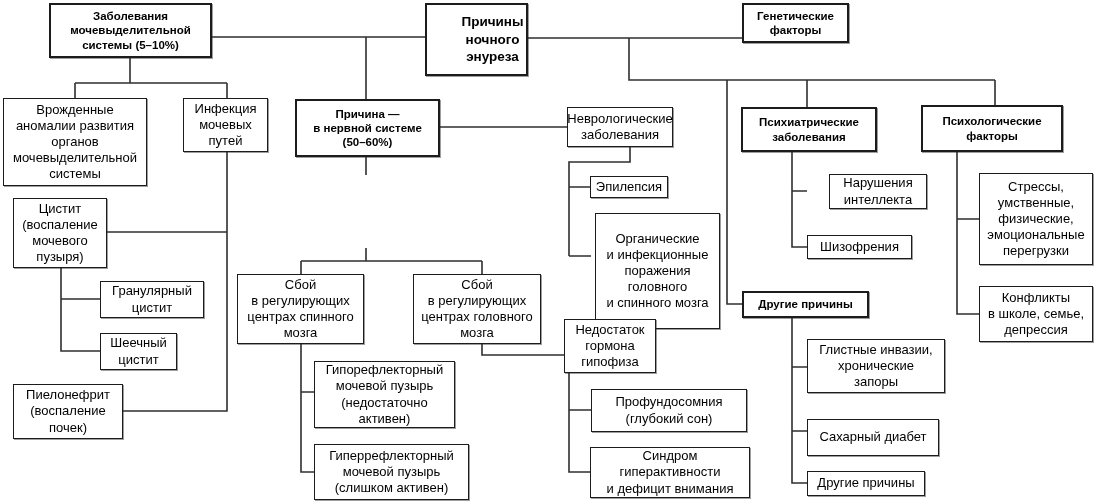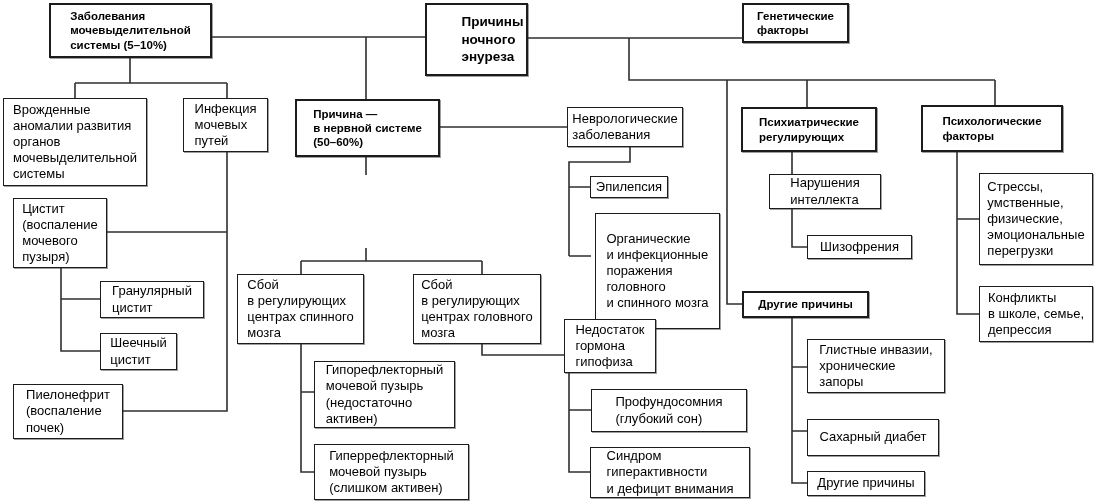--- a/index.html
+++ b/index.html
@@ -11,20 +11,21 @@
     color:#000;
     overflow:hidden;
   }
   #wires{position:absolute;left:0;top:0;z-index:0;}
   .node{
     position:absolute;
     box-sizing:border-box;
     background:#fff;
     border:1.4px solid #1c1c1c;
     display:flex;align-items:center;justify-content:center;
+    text-align:center;
     z-index:1;
     box-shadow:1px 1px 0 rgba(40,40,40,.45);
   }
   .node span{
     white-space:pre-line;
     font-size:13px;
     line-height:1.24;
     padding:1px 2px;
   }
   .node.heavy{border-width:2px;}
@@ -108,28 +109,28 @@
 мочевых
 путей</span>
   </div>
 
   <div class="node heavy" style="left:295px;top:99px;width:145px;height:58px">
     <span>Причина —
 в нервной системе
 (50–60%)</span>
   </div>
 
-  <div class="node" style="left:567px;top:107px;width:116px;height:40px">
+  <div class="node" style="left:567px;top:107px;width:106px;height:40px">
     <span>Неврологические
 заболевания</span>
   </div>
 
   <div class="node heavy" style="left:741px;top:107px;width:136px;height:45px">
     <span>Психиатрические
-регулирующих</span>
+заболевания</span>
   </div>
 
   <div class="node heavy" style="left:921px;top:105px;width:142px;height:47px">
     <span>Психологические
 факторы</span>
   </div>
 
 
   <div class="node" style="left:13px;top:198px;width:94px;height:70px">
     <span>Цистит
@@ -203,21 +204,21 @@
     <span>Профундосомния
 (глубокий сон)</span>
   </div>
 
   <div class="node" style="left:590px;top:447px;width:160px;height:51px">
     <span>Синдром
 гиперактивности
 и дефицит внимания</span>
   </div>
 
-  <div class="node" style="left:769px;top:174px;width:112px;height:35px">
+  <div class="node" style="left:829px;top:174px;width:98px;height:35px">
     <span>Нарушения
 интеллекта</span>
   </div>
 
   <div class="node" style="left:807px;top:235px;width:105px;height:24px">
     <span>Шизофрения</span>
   </div>
 
   <div class="node heavy" style="left:742px;top:291px;width:127px;height:27px">
     <span>Другие причины</span>

